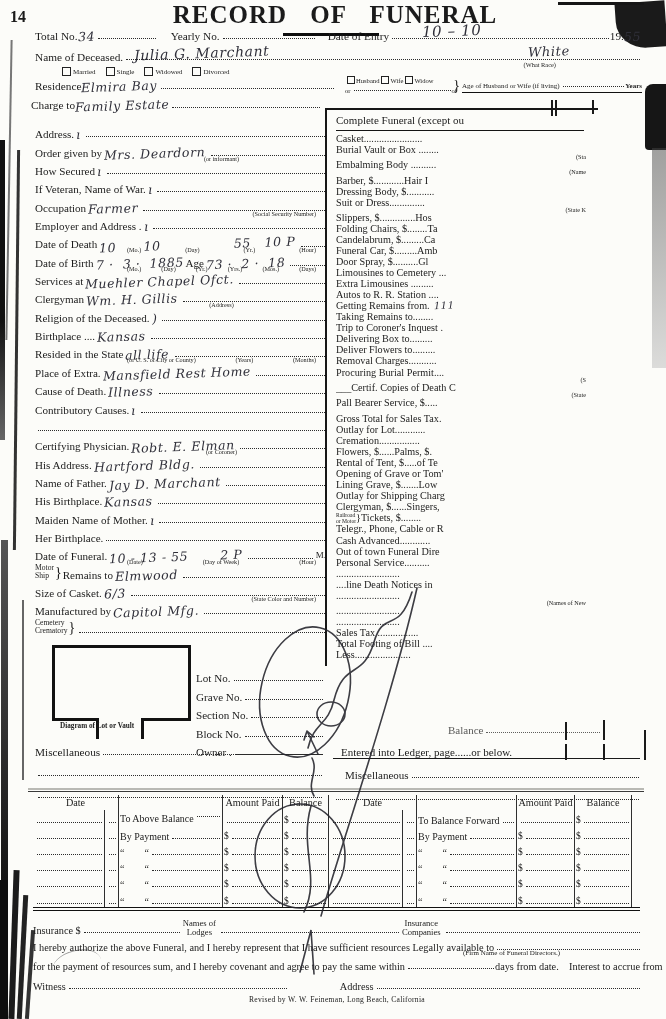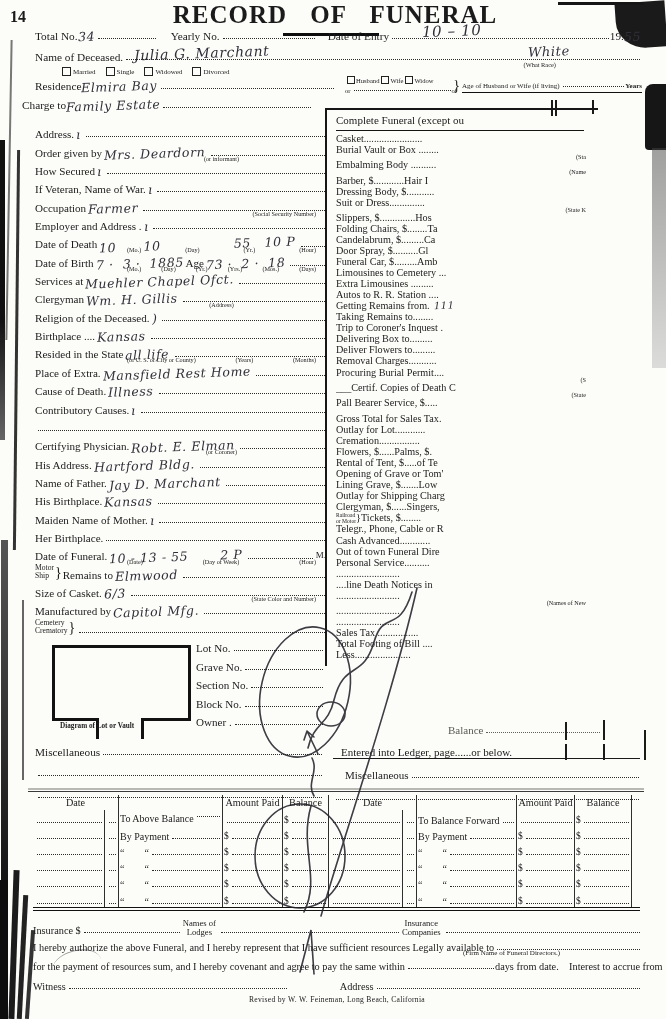--- a/index.html
+++ b/index.html
@@ -34,21 +34,21 @@
          justify-content:space-between;font-size:6.2px;color:#222;pointer-events:none}
   .hints.single{justify-content:center}
   .stack{display:inline-flex;flex-direction:column;font-size:7.6px;line-height:7.8px;margin-bottom:1px}
   .tail{font-size:9px;margin:0 0 2px 2px}
   
   .diagram{left:52px;top:645px;width:133px;height:70px;border:3px solid #121212;position:absolute}
   .diag-gap{position:absolute;left:42px;bottom:-4px;width:44px;height:5px;background:#fcfcf9}
   .leg{position:absolute;bottom:-21px;width:3px;height:21px;background:#121212}
   .leg.l{left:41px}.leg.r{right:44px}
   .diag-cap{left:60px;top:722px;font-size:7.2px;font-weight:bold;position:absolute}
-  .lotcol{left:196px;top:636px;width:128px;position:absolute}
+  .lotcol{left:196px;top:666px;width:128px;position:absolute}
   .lotcol .frow{height:18.4px}
   .misccol{left:35px;top:736px;width:288px;position:absolute}
   .misccol .frow{height:21.5px;font-size:11.3px}
   
   .chargebox{left:325px;top:108px;width:262px;height:552px;position:absolute;
              border-left:2px solid #161616;border-top:2px solid #161616;
              padding:4px 0 0 9px;font-size:10.2px}
   .chead{height:16px;line-height:13px;font-size:11px;border-bottom:1.8px solid #141414;
          width:248px;white-space:pre;overflow:hidden;margin-bottom:2px}
   .citem{height:11.05px;line-height:11.05px;white-space:pre;overflow:hidden;width:250px;position:relative}
@@ -162,21 +162,21 @@
   </div>
   <div class="abs agegrp" style="left:462px;top:82px;width:180px;font-size:7px;display:flex;align-items:flex-end;padding-bottom:2px">
     <span>Age of Husband or Wife (if living)</span>
     <span class="dots" style="border-bottom-width:1px"></span>
     <span style="font-weight:bold">Years</span>
   </div>
   <div class="vtick" style="left:551px;top:100px;height:16px"></div>
   <div class="vtick" style="left:555px;top:100px;height:16px"></div>
   <div class="vtick" style="left:592px;top:100px;height:14px"></div>
 
-  <div class="toprow" style="left:22px;top:99px;width:290px">
+  <div class="toprow" style="left:31px;top:99px;width:290px">
     <span class="lbl">Charge to</span>
     <span class="hw">Family Estate</span>
     <span class="dots"></span>
   </div>
 
   <div class="leftcol" id="leftcol">
       <div class="frow">
         <span class="lbl">Address.</span>
         <span class="hw">ı</span>
         <span class="dots"></span>
@@ -418,22 +418,22 @@
         <div class="chint">(Sta</div>
         <div class="citem"><span>Embalming Body ..........</span></div>
         <div class="chint">(Name</div>
         <div class="citem"><span>Barber, $............Hair I</span></div>
         <div class="citem"><span>Dressing Body, $...........</span></div>
         <div class="citem"><span>Suit or Dress..............</span></div>
         <div class="chint">(State K</div>
         <div class="citem"><span>Slippers, $..............Hos</span></div>
         <div class="citem"><span>Folding Chairs, $........Ta</span></div>
         <div class="citem"><span>Candelabrum, $.........Ca</span></div>
+        <div class="citem"><span>Funeral Car, $.........Amb</span></div>
         <div class="citem"><span>Door Spray, $..........Gl</span></div>
-        <div class="citem"><span>Funeral Car, $.........Amb</span></div>
         <div class="citem"><span>Limousines to Cemetery ...</span></div>
         <div class="citem"><span>Extra Limousines .........</span></div>
         <div class="citem"><span>Autos to R. R. Station ....</span></div>
         <div class="citem"><span>Getting Remains from.</span><span class="hw"> 111</span></div>
         <div class="citem"><span>Taking Remains to........</span></div>
         <div class="citem"><span>Trip to Coroner's Inquest .</span></div>
         <div class="citem"><span>Delivering Box to.........</span></div>
         <div class="citem"><span>Deliver Flowers to.........</span></div>
         <div class="citem"><span>Removal Charges...........</span></div>
         <div class="citem"><span>Procuring Burial Permit....</span></div>

